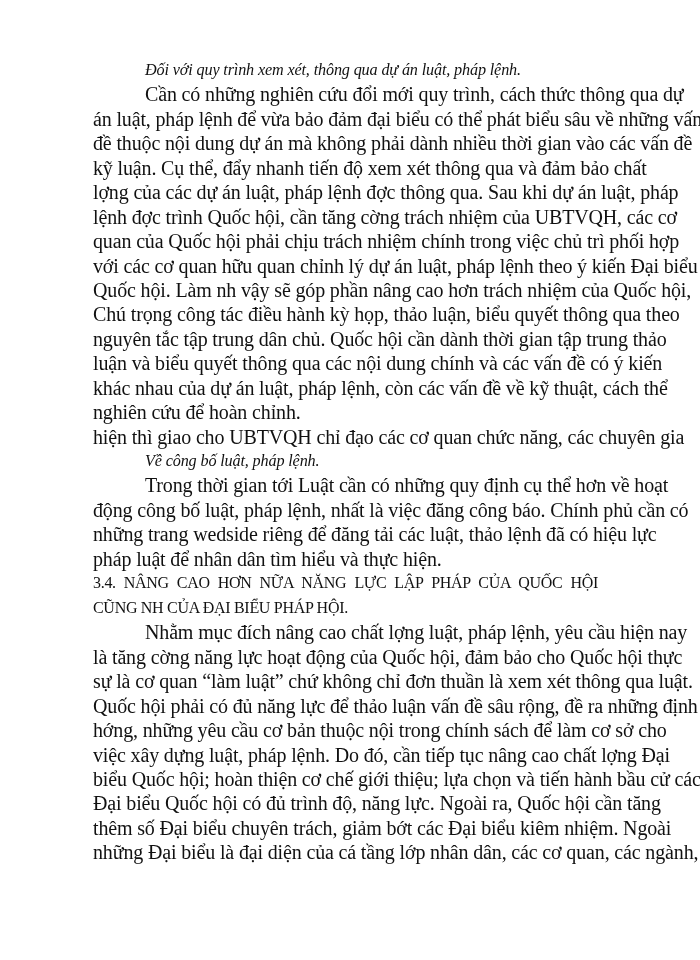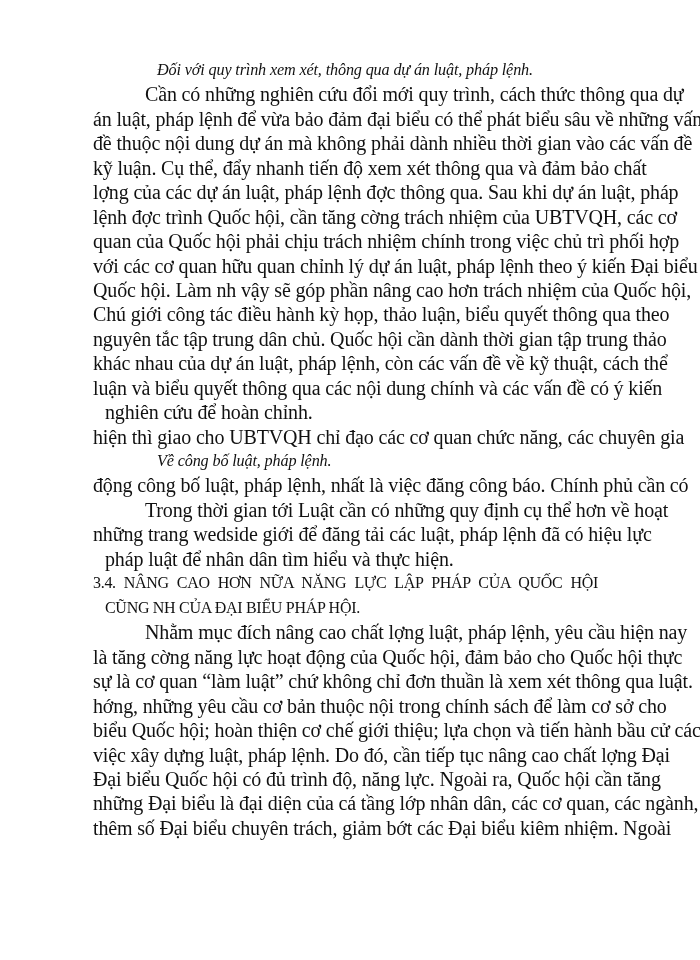--- a/index.html
+++ b/index.html
@@ -26,21 +26,20 @@
       height: 24.45px;
       line-height: 24.45px;
       font-size: 20px;
       white-space: nowrap;
       text-align: justify;
       text-align-last: justify;
       letter-spacing: -0.15px;
     }
     .line.last {
       text-align-last: left;
-      margin-left: 12px;
     }
     .line.indent {
       padding-left: 52px;
     }
     .italic {
       font-style: italic;
       font-size: 16.2px;
     }
     .heading {
       font-weight: normal;
@@ -62,47 +61,48 @@
   <div>
     <div class="line indent">Cần có những nghiên cứu đổi mới quy trình, cách thức thông qua dự</div>
     <div class="line">án luật, pháp lệnh để vừa bảo đảm đại biểu có thể phát biểu sâu về những vấn</div>
     <div class="line">đề thuộc nội dung dự án mà không phải dành nhiều thời gian vào các vấn đề</div>
     <div class="line">kỹ luận. Cụ thể, đẩy nhanh tiến độ xem xét thông qua và đảm bảo chất</div>
     <div class="line">lợng   của các dự án luật, pháp lệnh đợc   thông qua. Sau khi dự án luật, pháp</div>
     <div class="line">lệnh đợc   trình Quốc hội, cần tăng cờng   trách nhiệm của UBTVQH, các cơ</div>
     <div class="line">quan của Quốc hội phải chịu trách nhiệm chính trong việc chủ trì phối hợp</div>
     <div class="line">với các cơ quan hữu quan chỉnh lý dự án luật, pháp lệnh theo ý kiến Đại biểu</div>
     <div class="line">Quốc hội. Làm nh   vậy sẽ góp phần nâng cao hơn trách nhiệm của Quốc hội,</div>
-    <div class="line">Chú giới công tác điều hành kỳ họp, thảo luận, biểu quyết thông qua theo</div>
+    <div class="line">Chú trọng công tác điều hành kỳ họp, thảo luận, biểu quyết thông qua theo</div>
     <div class="line">nguyên tắc tập trung dân chủ. Quốc hội cần dành thời gian tập trung thảo</div>
+    <div class="line">luận và biểu quyết thông qua các nội dung chính và các vấn đề có ý kiến</div>
     <div class="line">khác nhau của dự án luật, pháp lệnh, còn các vấn đề về kỹ thuật, cách thể</div>
-    <div class="line">luận và biểu quyết thông qua các nội dung chính và các vấn đề có ý kiến</div>
     <div class="line last">nghiên cứu để hoàn chỉnh.</div>
     <div class="line">hiện thì giao cho UBTVQH chỉ đạo các cơ quan chức năng, các chuyên gia</div>
   </div>
 
   <div class="line indent italic last">Về công bố luật, pháp lệnh.</div>
 
   <div>
+    <div class="line indent">Trong thời gian tới Luật cần có những quy định cụ thể hơn về hoạt</div>
     <div class="line">động công bố luật, pháp lệnh, nhất là việc đăng công báo. Chính phủ cần có</div>
-    <div class="line indent">Trong thời gian tới Luật cần có những quy định cụ thể hơn về hoạt</div>
-    <div class="line">những trang wedside giới để đăng tải các luật, pháp lệnh đã có hiệu lực</div>
+    <div class="line">những trang wedside riêng để đăng tải các luật, thảo lệnh đã có hiệu lực</div>
     <div class="line last">pháp luật để nhân dân tìm hiểu và thực hiện.</div>
   </div>
 
   <div>
     <div class="line heading">3.4. NÂNG CAO HƠN NỮA NĂNG LỰC LẬP PHÁP CỦA QUỐC HỘI</div>
     <div class="line heading last">CŨNG NH    CỦA ĐẠI BIỂU PHÁP HỘI.</div>
   </div>
 
   <div>
     <div class="line indent">Nhằm mục đích nâng cao chất lợng   luật, pháp lệnh, yêu cầu hiện nay</div>
     <div class="line">là tăng cờng   năng lực hoạt động của Quốc hội, đảm bảo cho Quốc hội thực</div>
     <div class="line">sự là cơ quan “làm luật” chứ không chỉ đơn thuần là xem xét thông qua luật.</div>
+    <div class="line">Quốc hội phải có đủ năng lực để thảo luận vấn đề sâu rộng, đề ra những định</div>
     <div class="line">hớng,   những yêu cầu cơ bản thuộc nội trong chính sách để làm cơ sở cho</div>
+    <div class="line">việc xây dựng luật, pháp lệnh. Do đó, cần tiếp tục nâng cao chất lợng   Đại</div>
     <div class="line">biểu Quốc hội; hoàn thiện cơ chế giới thiệu; lựa chọn và tiến hành bầu cử các</div>
-    <div class="line">việc xây dựng luật, pháp lệnh. Do đó, cần tiếp tục nâng cao chất lợng   Đại</div>
     <div class="line">Đại biểu Quốc hội có đủ trình độ, năng lực. Ngoài ra, Quốc hội cần tăng</div>
+    <div class="line">thêm số Đại biểu chuyên trách, giảm bớt các Đại biểu kiêm nhiệm. Ngoài</div>
     <div class="line">những Đại biểu là đại diện của cá tầng lớp nhân dân, các cơ quan, các ngành,</div>
-    <div class="line">thêm số Đại biểu chuyên trách, giảm bớt các Đại biểu kiêm nhiệm. Ngoài</div>
   </div>
 
 </div>
 
 </body></html>

